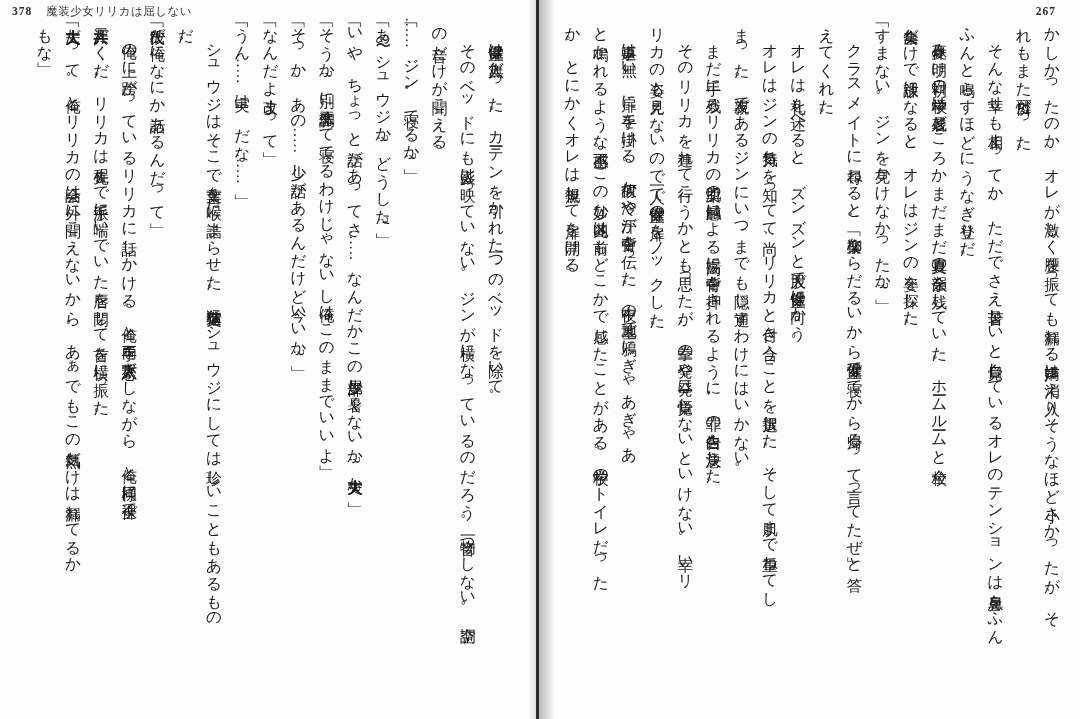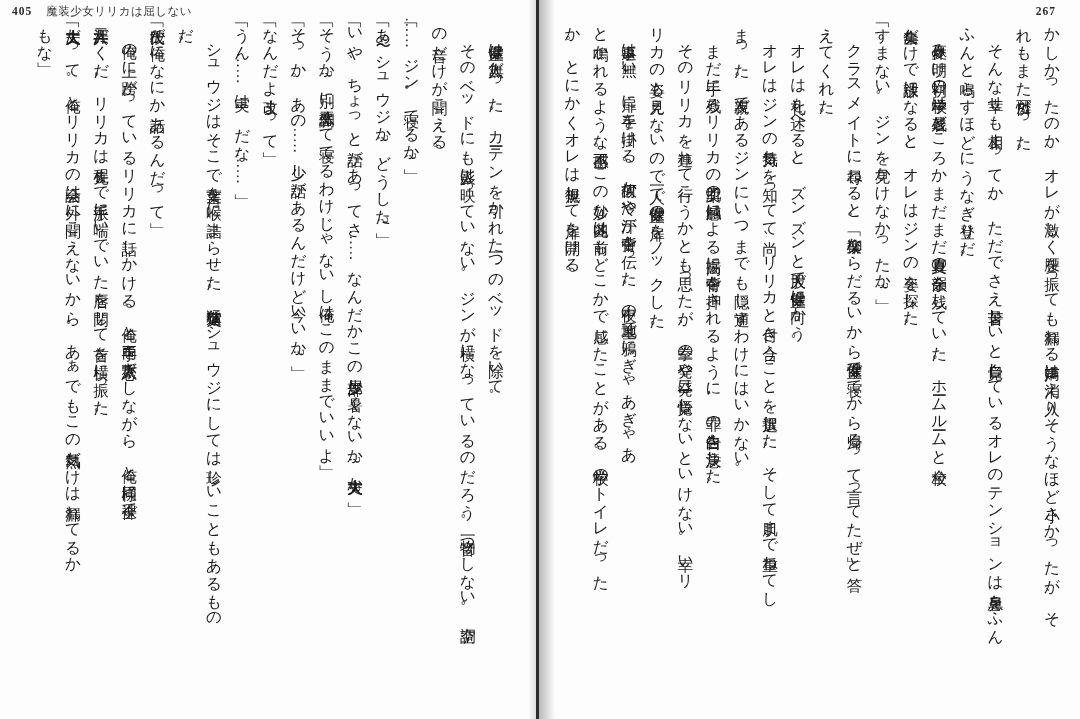--- a/index.html
+++ b/index.html
@@ -91,21 +91,21 @@
   .tline { }
   .tline.indent { text-indent: 1em; }
 </style>
 </head>
 <body>
 
 <div class="viewport">
 
   <div class="page page-left">
     <div class="running-head head-left">
-      <span class="page-num">405</span><span class="head-title">魔装少女リリカは屈しない</span>
+      <span class="page-num">378</span><span class="head-title">魔装少女リリカは屈しない</span>
     </div>
     <div class="vtext">
         <div class="tline indent">保健室は無人だった。カーテンを引かれた一つのベッドを除いて。</div>
         <div class="tline indent">そのベッドにも人影は映っていない。ジンが横になっているのだろう。物音一つしない。空調</div>
         <div class="tline">の音だけが聞こえる。</div>
         <div class="tline">「……ジン。寝てるか?」</div>
         <div class="tline">「あ〜? シュウジか? どうした?」</div>
         <div class="tline">「いや、ちょっと話があってさ……なんだかこの部屋少し暑くないか? 大丈夫か?」</div>
         <div class="tline">「そうか? 別に体調悪くて寝てるわけじゃないし俺はこのままでいいよ」</div>
         <div class="tline">「そっか。あの……少し話があるんだけど今いいか?」</div>

